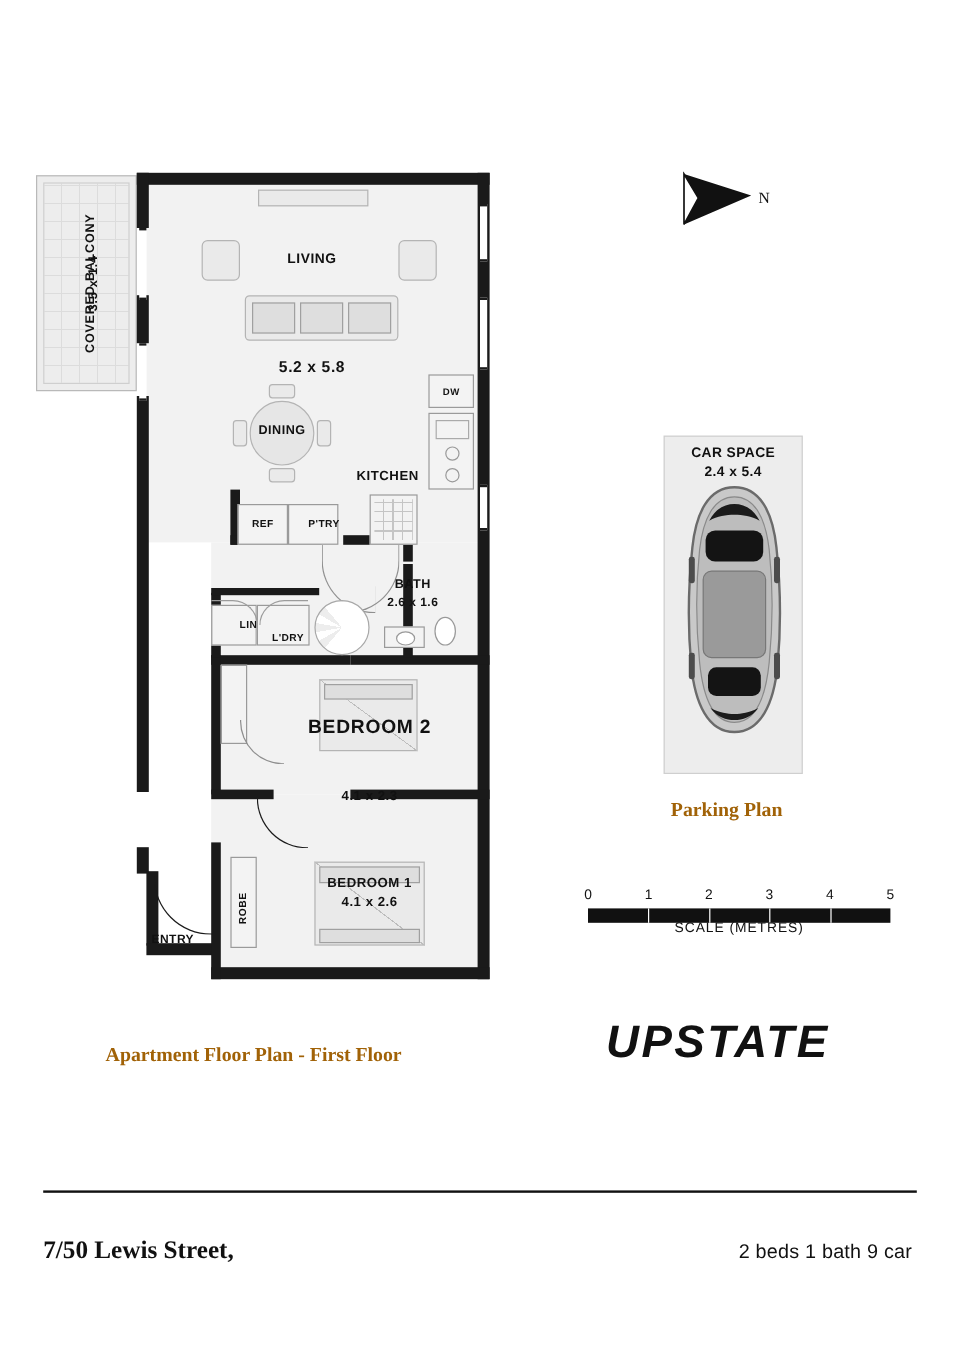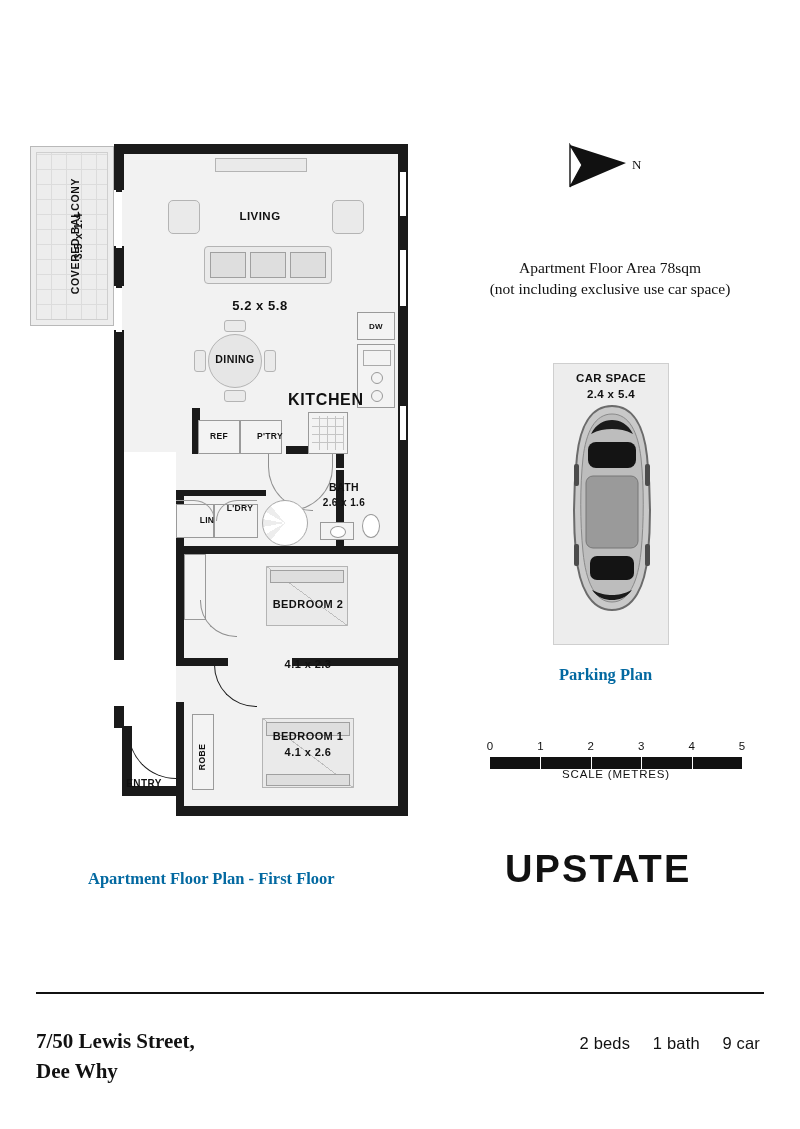--- a/index.html
+++ b/index.html
@@ -67,30 +67,30 @@
     color: #111;
   }
   .beds {
     position: absolute;
     right: 40px;
     top: 1034px;
     font-size: 16.5px;
     letter-spacing: .01em;
     color: #111;
   }
-  .beds span { margin-left: 18px; }
+  .beds span { }
   .beds span:first-child { margin-left: 0; }
 
   
   .plan-title {
     position: absolute;
     font-family: "Liberation Serif", serif;
     font-weight: bold;
     font-size: 16.5px;
-    color: #0369a1;
+    color: #a16207;
     white-space: nowrap;
   }
   .area-note {
     position: absolute;
     left: 450px;
     top: 258px;
     width: 320px;
     text-align: center;
     font-family: "Liberation Serif", serif;
     font-size: 15.5px;
@@ -101,20 +101,21 @@
   
   .brand {
     position: absolute;
     left: 505px;
     top: 848px;
     font-family: "Liberation Sans", sans-serif;
     font-weight: bold;
     font-size: 38px;
     letter-spacing: .055em;
     color: #111;
+    font-style: italic;
   }
 
   
   .scale-wrap { position: absolute; left: 490px; top: 740px; width: 252px; }
   .scale-bar { position: relative; height: 12px; width: 252px; background: #111; }
   .scale-bar i {
     position: absolute; top: 0; width: 1px; height: 12px; background: #fff;
   }
   .scale-nums {
     position: relative; height: 14px; width: 252px; margin-bottom: 3px;
@@ -251,21 +252,21 @@
       <span>REF</span>
     </div>
     <div class="thin" style="left:240px; top:420px; width:42px; height:34px;"></div>
     <div class="label" style="left:240px; top:432px; width:60px; font-size:8.5px;">
       <span>P'TRY</span>
     </div>
     <div class="thin" style="left:308px; top:412px; width:40px; height:42px;"></div>
     <div class="abs" style="left:312px; top:416px; width:32px; height:34px;
          background: repeating-linear-gradient(0deg,transparent 0 7px,#c5c5c5 7px 8px),
                      repeating-linear-gradient(90deg,transparent 0 7px,#c5c5c5 7px 8px);"></div>
-    <div class="label" style="left:288px; top:391px; width:70px; font-size:16px;">
+    <div class="label" style="left:288px; top:391px; width:70px; font-size:11px;">
       <span>KITCHEN</span>
     </div>
 
     <div class="abs" style="left:268px; top:454px; width:44px; height:56px; border-left:1px solid #8f8f8f; border-bottom:1px solid #8f8f8f; border-bottom-left-radius:44px;"></div>
     <div class="abs" style="left:288px; top:454px; width:44px; height:56px; border-right:1px solid #8f8f8f; border-bottom:1px solid #8f8f8f; border-bottom-right-radius:44px;"></div>
 
     <div class="label" style="left:312px; top:481px; width:64px; font-size:10.5px;">
       <span>BATH</span>
     </div>
     <div class="label" style="left:304px; top:497px; width:80px; font-size:10px;">
@@ -273,37 +274,37 @@
     </div>
     <div class="thin" style="left:320px; top:522px; width:34px; height:18px;"></div>
     <div class="abs circle" style="left:330px; top:526px; width:14px; height:10px; border:1px solid #999; background:#fff;"></div>
     <div class="abs circle" style="left:362px; top:514px; width:16px; height:22px; border:1px solid #999; background:#fff;"></div>
 
     <div class="thin" style="left:176px; top:504px; width:38px; height:34px;"></div>
     <div class="label" style="left:188px; top:516px; width:38px; font-size:8.5px;">
       <span>LIN</span>
     </div>
     <div class="thin" style="left:214px; top:504px; width:44px; height:34px;"></div>
-    <div class="label" style="left:214px; top:504px; width:52px; font-size:8.5px;">
+    <div class="label" style="left:214px; top:527px; width:52px; font-size:8.5px;">
       <span>L'DRY</span>
     </div>
     <div class="abs" style="left:176px; top:500px; width:38px; height:20px; border-top:1px solid #9b9b9b; border-right:1px solid #9b9b9b; border-top-right-radius:30px;"></div>
     <div class="abs" style="left:216px; top:500px; width:40px; height:20px; border-top:1px solid #9b9b9b; border-left:1px solid #9b9b9b; border-top-left-radius:30px;"></div>
     <div class="abs" style="left:262px; top:500px; width:44px; height:44px; border:1px solid #a8a8a8; border-radius:50%;
          background: conic-gradient(from 200deg,#ffffff 0 20deg,#ededed 20deg 40deg,#ffffff 40deg 60deg,#ededed 60deg 80deg,#ffffff 80deg 100deg,#ededed 100deg 120deg,#ffffff 120deg 360deg);"></div>
 
     <div class="vlabel" style="left:160px; top:588px; width:70px; font-size:8.5px; transform:rotate(-90deg);">
       <span>ROBE</span>
     </div>
     <div class="thin" style="left:184px; top:554px; width:22px; height:66px;"></div>
     <div class="furn" style="left:266px; top:566px; width:82px; height:60px;"></div>
     <div class="abs" style="left:266px; top:566px; width:82px; height:60px;
          background:linear-gradient(to top right, transparent 49.6%, #bdbdbd 49.6%, #bdbdbd 50.4%, transparent 50.4%);"></div>
     <div class="furn-d" style="left:270px; top:570px; width:74px; height:13px;"></div>
-    <div class="label" style="left:240px; top:598px; width:136px; font-size:11px;">
+    <div class="label" style="left:240px; top:598px; width:136px; font-size:16px;">
       <span>BEDROOM 2</span>
     </div>
     <div class="label" style="left:240px; top:614px; width:136px; font-size:11px;margin-top:44px;">
       <span>4.1 x 2.3</span>
     </div>
 
     <div class="thin" style="left:192px; top:714px; width:22px; height:76px;"></div>
     <div class="vlabel" style="left:168px; top:752px; width:70px; font-size:8.5px; transform:rotate(-90deg);">
       <span>ROBE</span>
     </div>
@@ -335,24 +336,20 @@
   <div class="north">
     <svg width="76" height="46" viewBox="0 0 76 46" xmlns="http://www.w3.org/2000/svg">
       <path d="M2 2 L58 20 L2 44 L14 22 Z" fill="#111111"></path>
       <path d="M2 2 L14 22 L2 44 Z" fill="#ffffff" stroke="#111111" stroke-width="1.4"></path>
     </svg>
   </div>
   <div class="abs" style="left:632px; top:157px; font-size:13px; font-family:'Liberation Serif',serif;">
     <span>N</span>
   </div>
 
-  <div class="area-note">
-    <div>Apartment Floor Area 78sqm</div>
-    <div>(not including exclusive use car space)</div>
-  </div>
 
   <div>
     <div class="carbox"></div>
     <div class="car-label">
       <div>CAR SPACE</div>
       <div>2.4 x 5.4</div>
     </div>
 
     <svg class="abs" style="left:564px; top:404px;" width="96" height="208" viewBox="0 0 96 208" xmlns="http://www.w3.org/2000/svg">
       <path d="M48 2 C26 2 16 24 13 52 C10 80 9 118 12 150 C15 182 26 206 48 206 C70 206 81 182 84 150 C87 118 86 80 83 52 C80 24 70 2 48 2 Z" fill="#c9c9c9" stroke="#6b6b6b" stroke-width="2"></path>
@@ -389,21 +386,20 @@
         <i style="left:80%"></i>
     </div>
     <div class="scale-cap">SCALE (METRES)</div>
   </div>
 
   <div class="brand">UPSTATE</div>
 
   <div class="footer-rule"></div>
   <div class="addr">
     <div>7/50 Lewis Street,</div>
-    <div>Dee Why</div>
   </div>
   <div class="beds">
     <span>2 beds</span>
     <span>1 bath</span>
     <span>9 car</span>
   </div>
 
 </div>
 
 </body></html>

